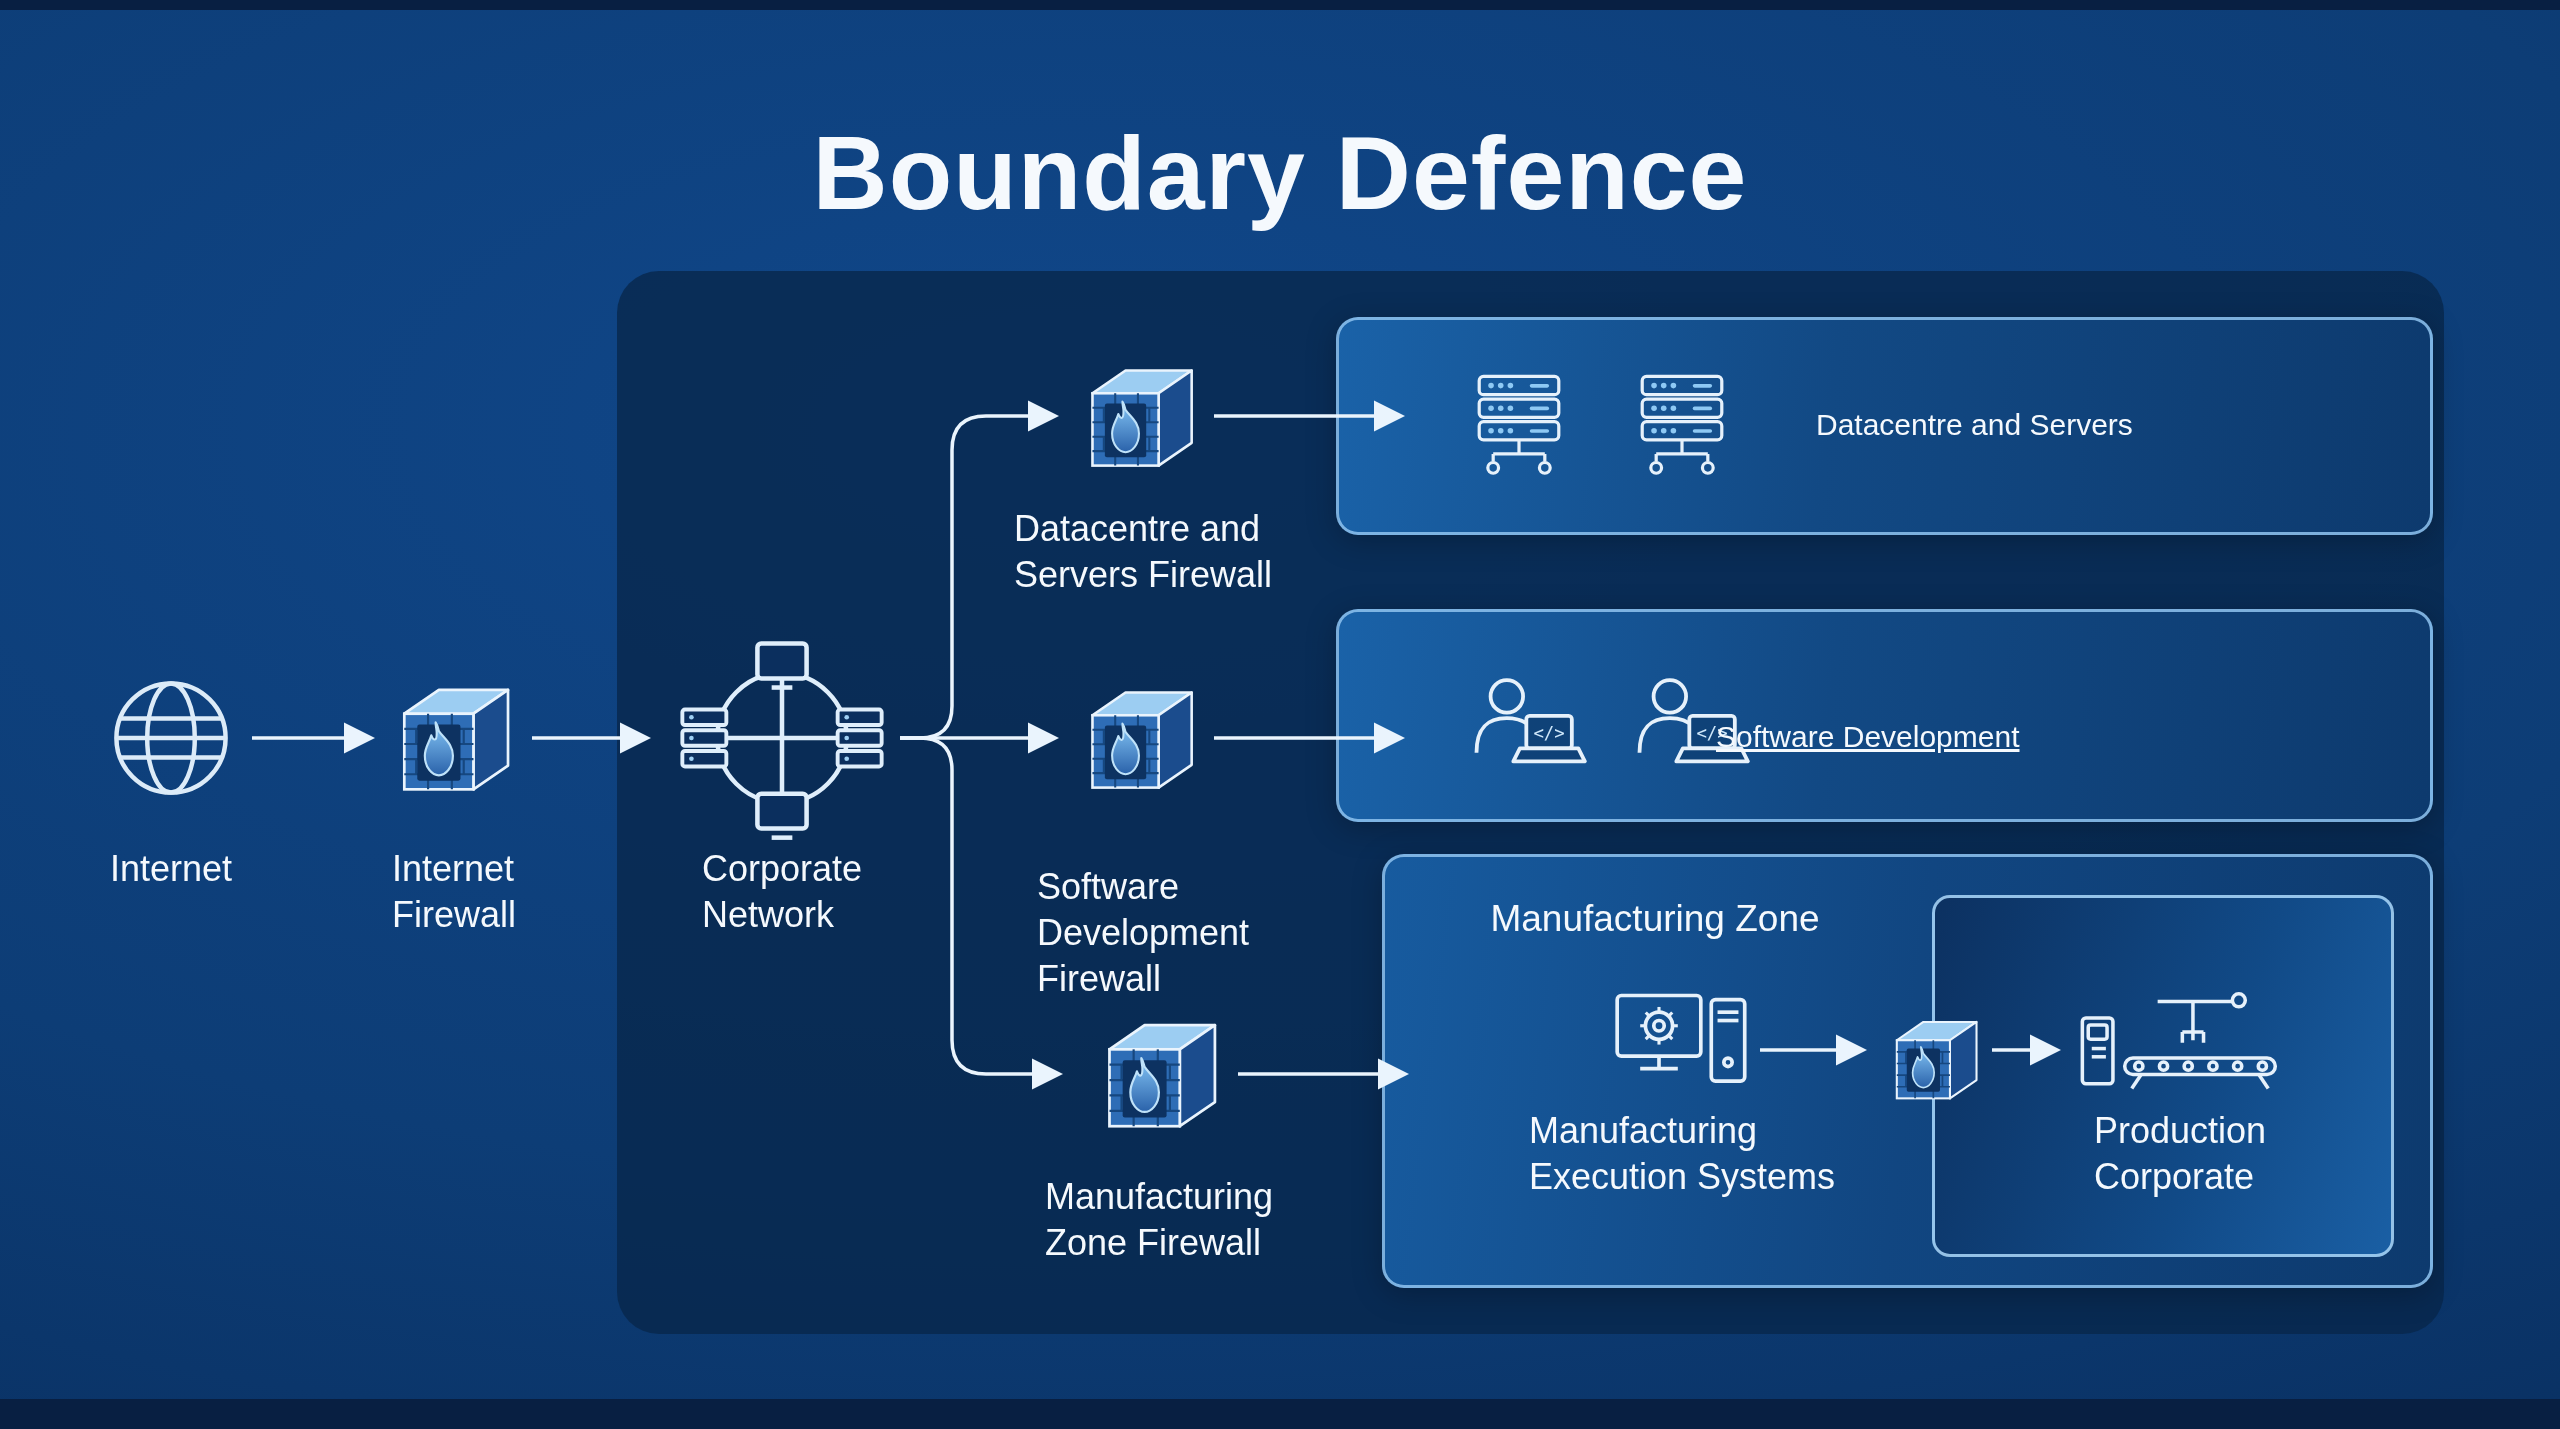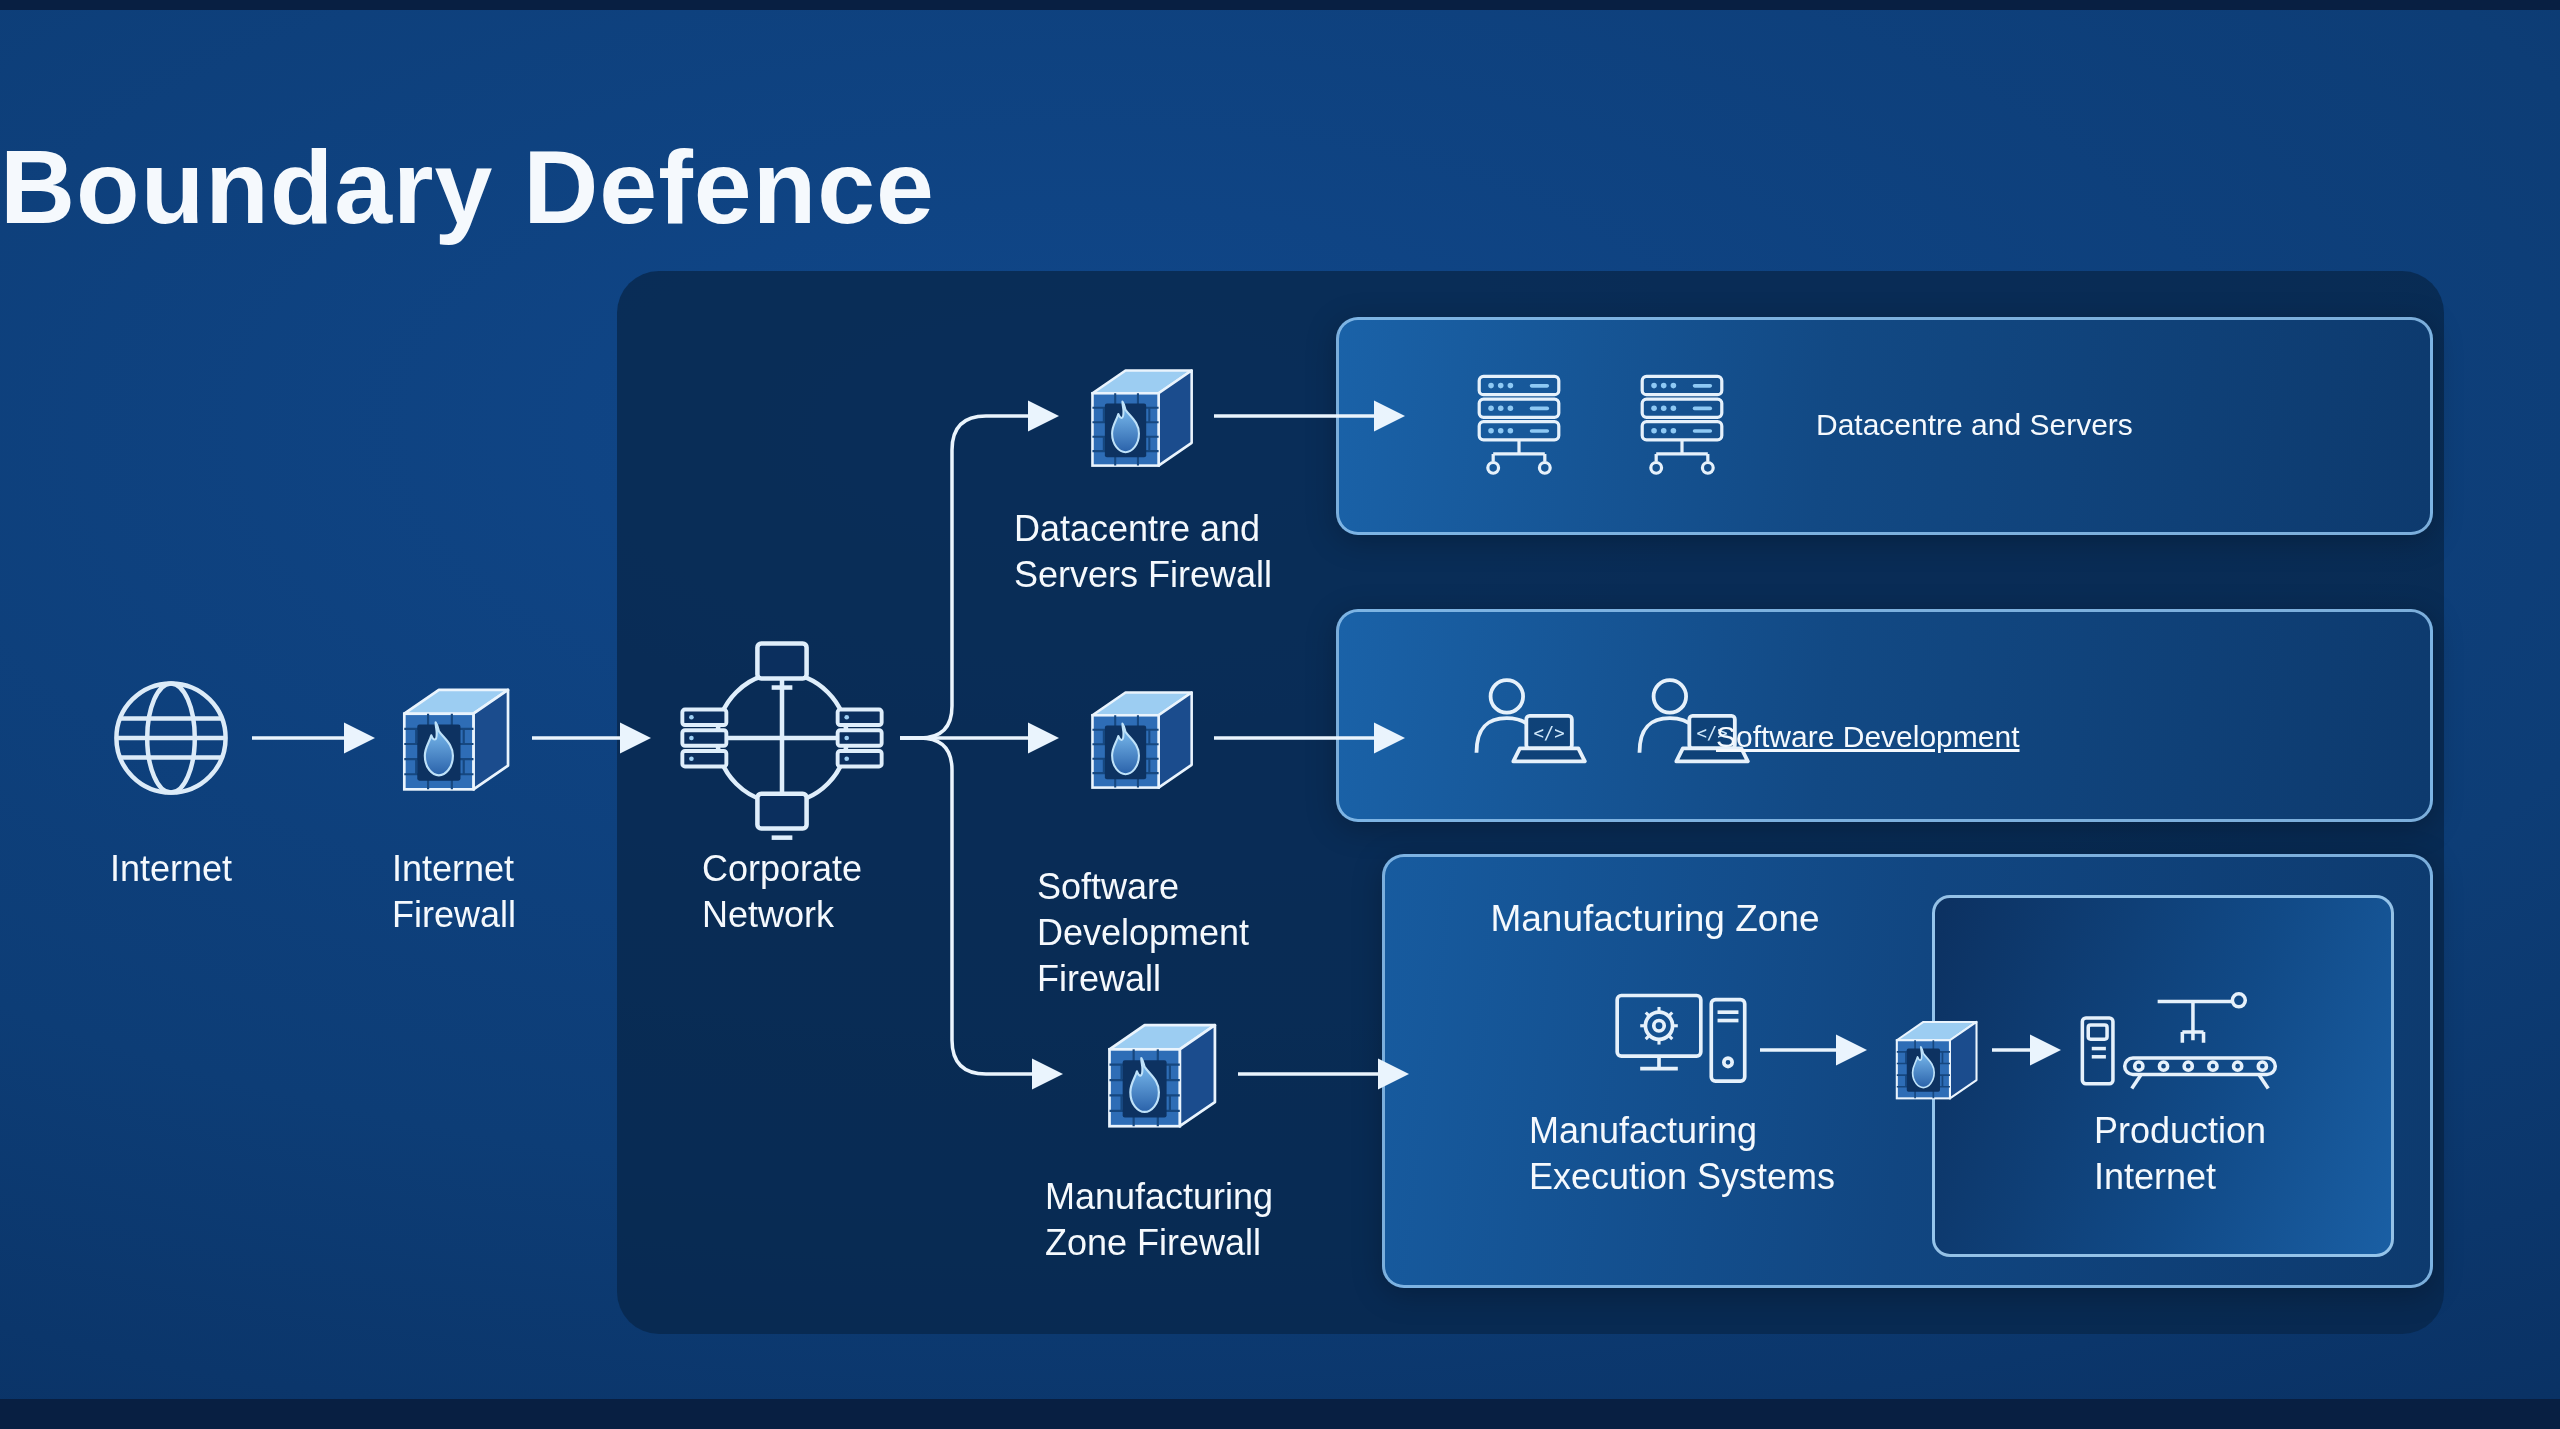--- a/index.html
+++ b/index.html
@@ -4,21 +4,21 @@
 <style>
   html,body{margin:0;padding:0;background:#08294f;}
   #stage{
     position:relative;width:2560px;height:1429px;overflow:hidden;
     font-family:"Liberation Sans","DejaVu Sans",sans-serif;color:#f5f9fd;
     background:radial-gradient(135% 110% at 42% 30%, #10478a 0%, #0d3d76 48%, #092f60 82%, #08294f 100%);
   }
   .topbar{position:absolute;left:0;top:0;width:100%;height:10px;background:#081f42;}
   .bottombar{position:absolute;left:0;bottom:0;width:100%;height:30px;background:#081f42;}
   .diagram-title{
-    position:absolute;left:0;right:0;top:58px;
+    position:absolute;left:0;right:0;top:44px;text-align:center;
     font-size:104px;font-weight:700;letter-spacing:1px;
   }
   .container-box{
     position:absolute;left:617px;top:271px;width:1827px;height:1063px;
     background:rgba(8,38,74,0.78);border-radius:42px;
   }
   .zone-panel{
     position:absolute;border:3px solid rgba(143,195,238,0.85);border-radius:22px;
     background:linear-gradient(97deg,#1a62a8 0%,#124984 45%,#0d3a6e 100%);
     box-shadow:0 6px 30px rgba(0,0,0,0.25);
@@ -320,15 +320,15 @@
 Firewall</div>
   <div class="label" style="left:1159px;top:1174px;">Manufacturing
 Zone Firewall</div>
 
   <div class="panel-title" style="left:1816px;top:402px;">Datacentre and Servers</div>
   <div class="panel-title" style="left:1716px;top:714px;text-decoration:underline;">Software Development</div>
   <div class="label" style="left:1655px;top:896px;font-size:37px;">Manufacturing Zone</div>
   <div class="label" style="left:1682px;top:1108px;">Manufacturing
 Execution Systems</div>
   <div class="label" style="left:2180px;top:1108px;">Production
-Internet</div>
+Corporate</div>
 
 </div>
 
 </body></html>

